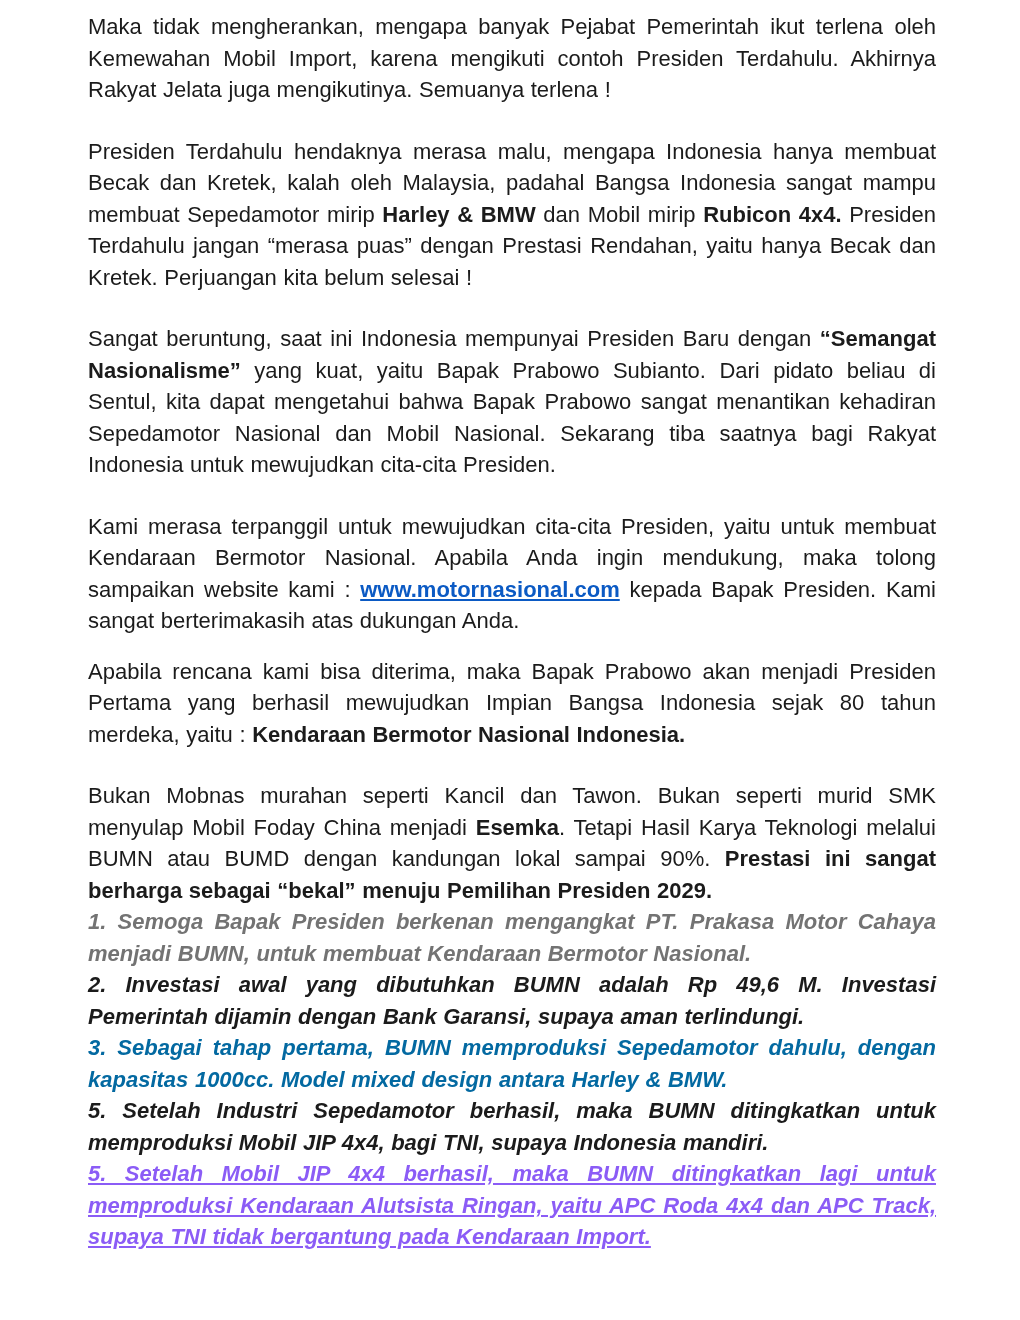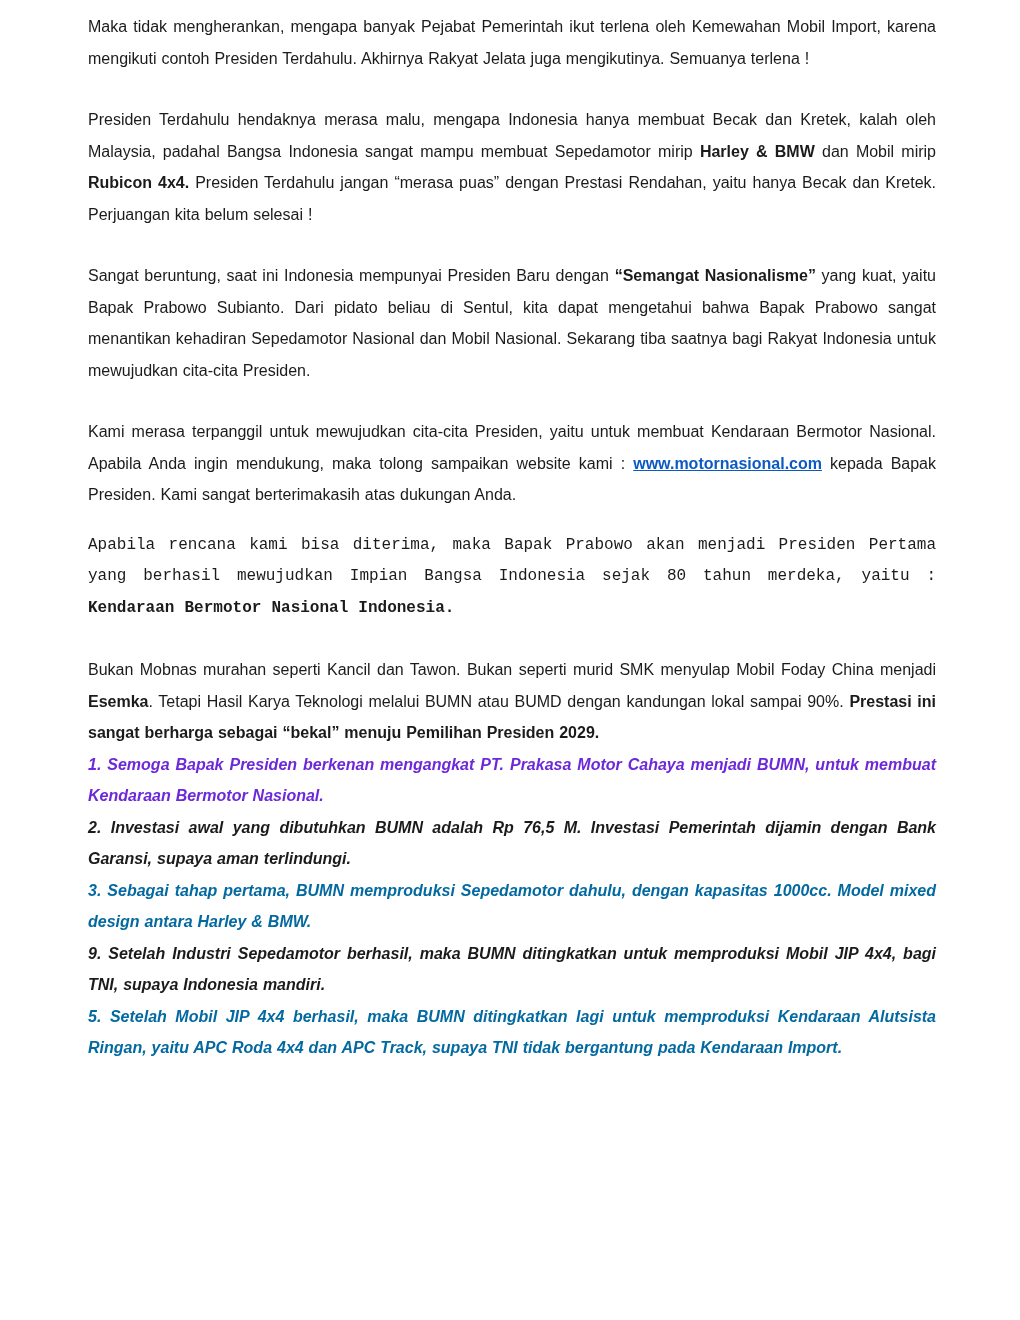--- a/index.html
+++ b/index.html
@@ -16,21 +16,21 @@
   .page {
     box-sizing: border-box;
     width: 1020px;
     height: 1320px;
     padding: 11px 84px 0 88px;
     background: #ffffff;
   }
   .para {
     margin: 0;
     text-align: justify;
-    font-size: 16px;
+    font-size: 22px;
     line-height: 31.5px;
     color: #1b1b1b;
     word-spacing: 0.5px;
   }
   .gap-none  { margin-top: 0; }
   .gap-blank { margin-top: 30px; }
   .gap-small { margin-top: 19px; }
   .bold { font-weight: bold; }
   .bold-italic { font-weight: bold; font-style: italic; }
   a.doc-link {
@@ -39,20 +39,20 @@
   }
 </style>
 </head>
 <body>
 
 <div class="page" style="background: rgb(255, 255, 255);">
     <p class="para normal gap-none" style="color: rgb(27, 27, 27);"><span>Maka tidak mengherankan, mengapa banyak Pejabat Pemerintah ikut terlena oleh Kemewahan Mobil Import, karena mengikuti contoh Presiden Terdahulu. Akhirnya Rakyat Jelata juga mengikutinya. Semuanya terlena !</span></p>
     <p class="para normal gap-blank" style="color: rgb(27, 27, 27);"><span>Presiden Terdahulu hendaknya merasa malu, mengapa Indonesia hanya membuat Becak dan Kretek, kalah oleh Malaysia, padahal Bangsa Indonesia sangat mampu membuat Sepedamotor mirip </span><span class="bold">Harley &amp; BMW</span><span> dan Mobil mirip </span><span class="bold">Rubicon 4x4.</span><span> Presiden Terdahulu jangan “merasa puas” dengan Prestasi Rendahan, yaitu hanya Becak dan Kretek. Perjuangan kita belum selesai !</span></p>
     <p class="para normal gap-blank" style="color: rgb(27, 27, 27);"><span>Sangat beruntung, saat ini Indonesia mempunyai Presiden Baru dengan </span><span class="bold">“Semangat Nasionalisme”</span><span> yang kuat, yaitu Bapak Prabowo Subianto. Dari pidato beliau di Sentul, kita dapat mengetahui bahwa Bapak Prabowo sangat menantikan kehadiran Sepedamotor Nasional dan Mobil Nasional. Sekarang tiba saatnya bagi Rakyat Indonesia untuk mewujudkan cita-cita Presiden.</span></p>
     <p class="para normal gap-blank" style="color: rgb(27, 27, 27);"><span>Kami merasa terpanggil untuk mewujudkan cita-cita Presiden, yaitu untuk membuat Kendaraan Bermotor Nasional. Apabila Anda ingin mendukung, maka tolong sampaikan website kami : </span><a class="doc-link" href="#" style="color: rgb(11, 90, 196);">www.motornasional.com</a><span> kepada Bapak Presiden. Kami sangat berterimakasih atas dukungan Anda.</span></p>
-    <p class="para normal gap-small" style="color: rgb(27, 27, 27); font-family: Liberation Mono, monospace;"><span>Apabila rencana kami bisa diterima, maka Bapak Prabowo akan menjadi Presiden Pertama yang berhasil mewujudkan Impian Bangsa Indonesia sejak 80 tahun merdeka, yaitu : </span><span class="bold">Kendaraan Bermotor Nasional Indonesia.</span></p>
+    <p class="para normal gap-small" style="color: rgb(27, 27, 27);"><span>Apabila rencana kami bisa diterima, maka Bapak Prabowo akan menjadi Presiden Pertama yang berhasil mewujudkan Impian Bangsa Indonesia sejak 80 tahun merdeka, yaitu : </span><span class="bold">Kendaraan Bermotor Nasional Indonesia.</span></p>
     <p class="para normal gap-blank" style="color: rgb(27, 27, 27);"><span>Bukan Mobnas murahan seperti Kancil dan Tawon. Bukan seperti murid SMK menyulap Mobil Foday China menjadi </span><span class="bold">Esemka</span><span>. Tetapi Hasil Karya Teknologi melalui BUMN atau BUMD dengan kandungan lokal sampai 90%. </span><span class="bold">Prestasi ini sangat berharga sebagai “bekal” menuju Pemilihan Presiden 2029.</span></p>
-    <p class="para bold-italic gap-none" style="color: #6d28d9;"><span>1. Semoga Bapak Presiden berkenan mengangkat PT. Prakasa Motor Cahaya menjadi BUMN, untuk membuat Kendaraan Bermotor Nasional.</span></p>
-    <p class="para bold-italic gap-none" style="color: rgb(27, 27, 27);"><span>2. Investasi awal yang dibutuhkan BUMN adalah Rp 76,5 M. Investasi Pemerintah dijamin dengan Bank Garansi, supaya aman terlindungi.</span></p>
+    <p class="para bold-italic gap-none" style="color: #737373;"><span>1. Semoga Bapak Presiden berkenan mengangkat PT. Prakasa Motor Cahaya menjadi BUMN, untuk membuat Kendaraan Bermotor Nasional.</span></p>
+    <p class="para bold-italic gap-none" style="color: rgb(27, 27, 27);"><span>2. Investasi awal yang dibutuhkan BUMN adalah Rp 49,6 M. Investasi Pemerintah dijamin dengan Bank Garansi, supaya aman terlindungi.</span></p>
     <p class="para bold-italic gap-none" style="color: #0369a1;"><span>3. Sebagai tahap pertama, BUMN memproduksi Sepedamotor dahulu, dengan kapasitas 1000cc. Model mixed design antara Harley &amp; BMW.</span></p>
-    <p class="para bold-italic gap-none" style="color: rgb(27, 27, 27);"><span>9. Setelah Industri Sepedamotor berhasil, maka BUMN ditingkatkan untuk memproduksi Mobil JIP 4x4, bagi TNI, supaya Indonesia mandiri.</span></p>
-    <p class="para bold-italic gap-none" style="color: #0369a1;"><span>5. Setelah Mobil JIP 4x4 berhasil, maka BUMN ditingkatkan lagi untuk memproduksi Kendaraan Alutsista Ringan, yaitu APC Roda 4x4 dan APC Track, supaya TNI tidak bergantung pada Kendaraan Import.</span></p>
+    <p class="para bold-italic gap-none" style="color: rgb(27, 27, 27);"><span>5. Setelah Industri Sepedamotor berhasil, maka BUMN ditingkatkan untuk memproduksi Mobil JIP 4x4, bagi TNI, supaya Indonesia mandiri.</span></p>
+    <p class="para bold-italic gap-none" style="color: #8b5cf6; text-decoration: underline;"><span>5. Setelah Mobil JIP 4x4 berhasil, maka BUMN ditingkatkan lagi untuk memproduksi Kendaraan Alutsista Ringan, yaitu APC Roda 4x4 dan APC Track, supaya TNI tidak bergantung pada Kendaraan Import.</span></p>
   </div>
 
 </body></html>

